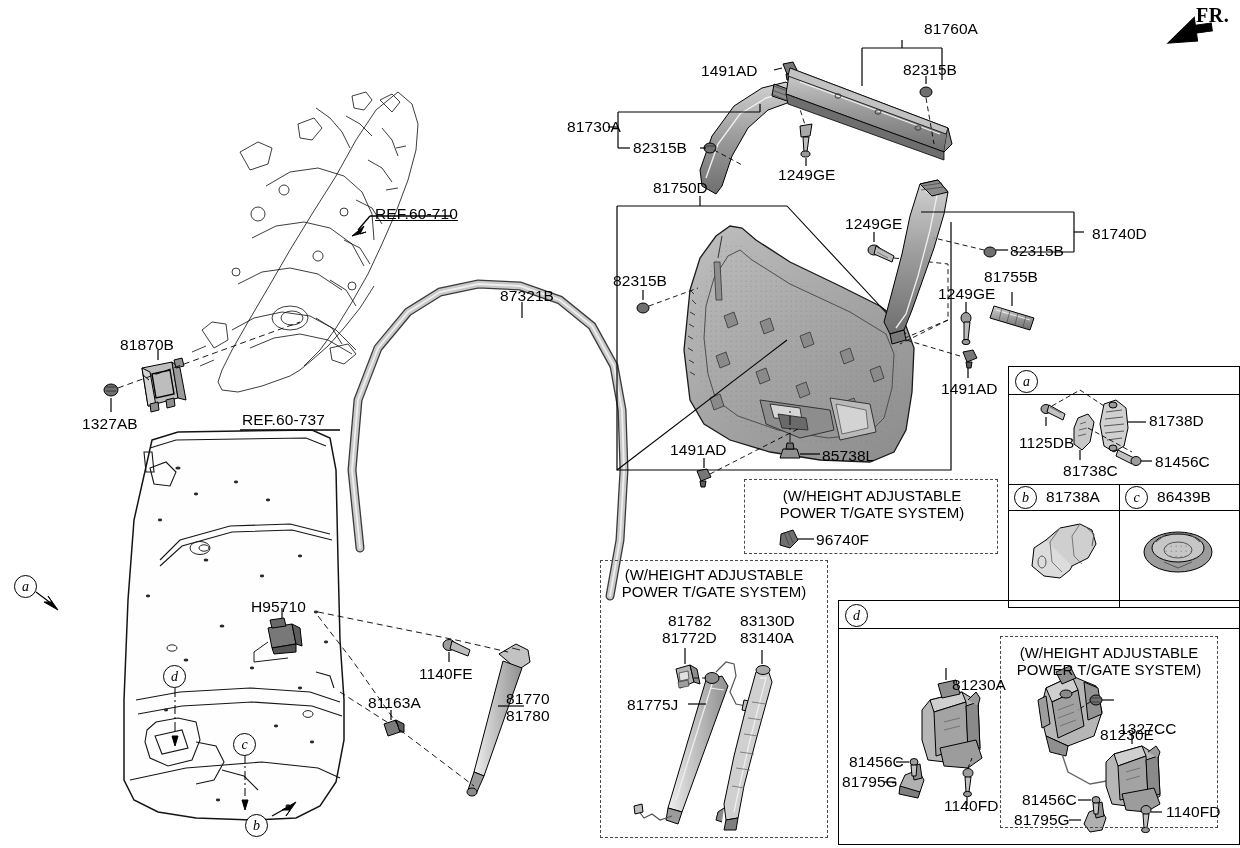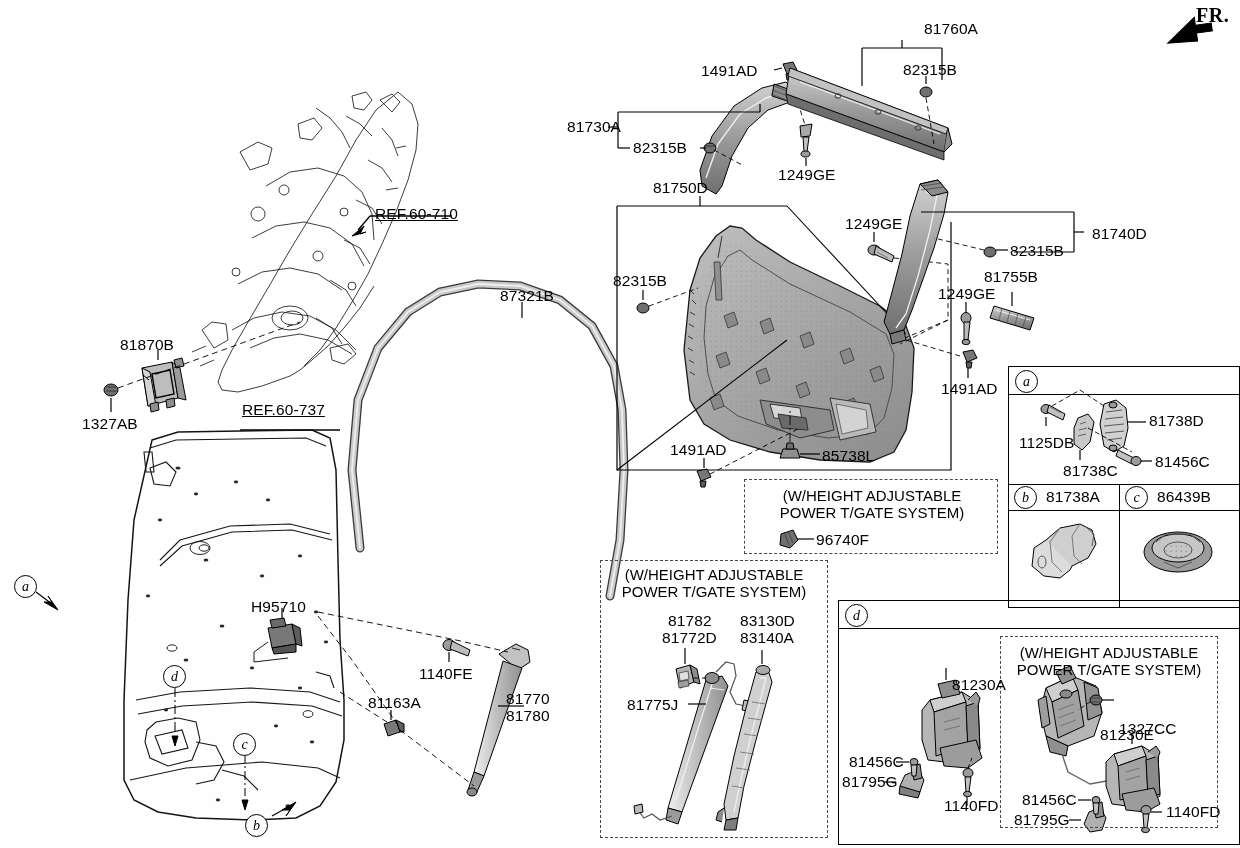--- a/index.html
+++ b/index.html
@@ -658,21 +658,21 @@
   <div class="circ" style="left:1125px; top:486px;">
       <span>c</span>
     </div>
   <div class="circ" style="left:845px; top:604px;">
       <span>d</span>
     </div>
 
   <div class="fr-text" style="left:1196px; top:4px;">FR.</div>
 
   <div class="lbl" style="left:375px; top:205px; text-decoration:underline;">REF.60-710</div>
-  <div class="lbl" style="left:242px; top:401px; text-decoration:underline;">REF.60-737</div>
+  <div class="lbl" style="left:242px; top:411px; ">REF.60-737</div>
 
   <div class="lbl" style="left:120px; top:336px;">81870B</div>
   <div class="lbl" style="left:82px; top:415px;">1327AB</div>
   <div class="lbl" style="left:500px; top:287px;">87321B</div>
   <div class="lbl" style="left:251px; top:598px;">H95710</div>
   <div class="lbl" style="left:419px; top:665px;">1140FE</div>
   <div class="lbl" style="left:368px; top:694px;">81163A</div>
   <div class="lbl" style="left:506px; top:690px;">81770</div>
   <div class="lbl" style="left:506px; top:707px;">81780</div>
 

